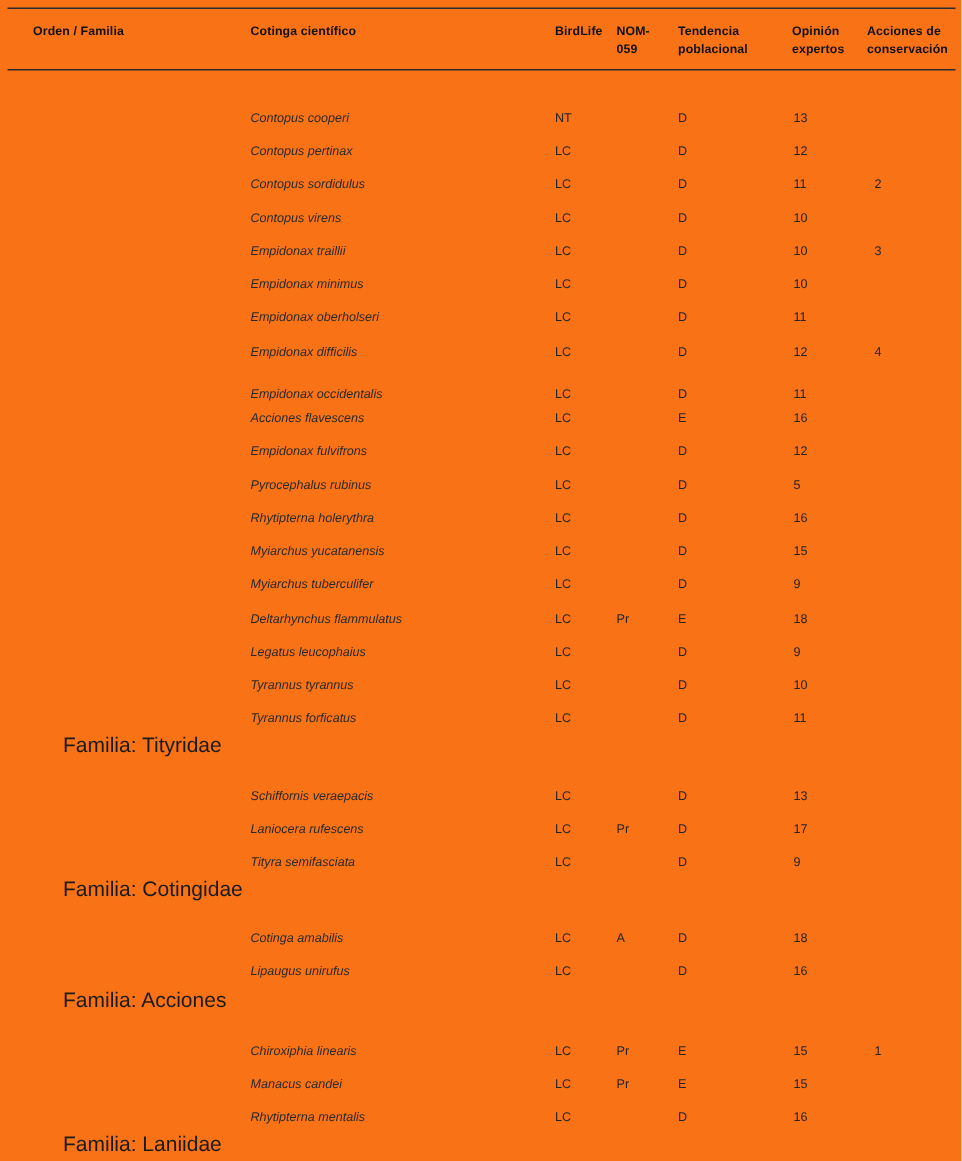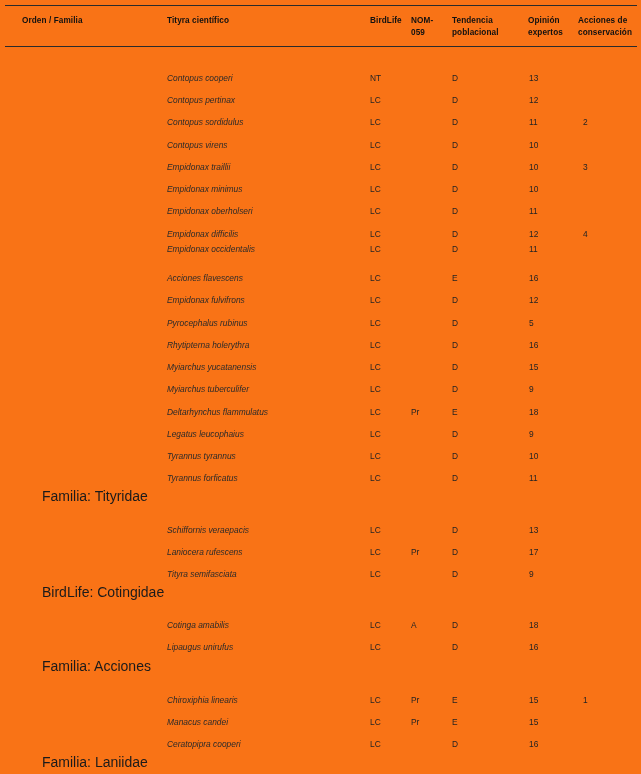--- a/index.html
+++ b/index.html
@@ -97,21 +97,21 @@
 </style>
 </head>
 <body>
 
 <div id="page">
 
   <div class="rule top"></div>
 
   <div class="thead">
     <div class="th th-orden">Orden / Familia</div>
-    <div class="th th-nombre">Tityra científico</div>
+    <div class="th th-nombre">Cotinga científico</div>
     <div class="th th-birdlife">BirdLife</div>
     <div class="th th-nom">NOM-
 059</div>
     <div class="th th-tend">Tendencia
 poblacional</div>
     <div class="th th-opin">Opinión
 expertos</div>
     <div class="th th-acc">Acciones de
 conservación</div>
   </div>
@@ -163,21 +163,21 @@
         <div class="cell c-tend">D</div>
         <div class="cell c-opin">11</div>
       </div>
       <div class="row" style="top: 228px;">
         <div class="cell c-nombre">Empidonax difficilis</div>
         <div class="cell c-birdlife">LC</div>
         <div class="cell c-tend">D</div>
         <div class="cell c-opin">12</div>
         <div class="cell c-acc">4</div>
       </div>
-      <div class="row" style="top: 243px;">
+      <div class="row" style="top: 256px;">
         <div class="cell c-nombre">Empidonax occidentalis</div>
         <div class="cell c-birdlife">LC</div>
         <div class="cell c-tend">D</div>
         <div class="cell c-opin">11</div>
       </div>
       <div class="row" style="top: 272px;">
         <div class="cell c-nombre">Acciones flavescens</div>
         <div class="cell c-birdlife">LC</div>
         <div class="cell c-tend">E</div>
         <div class="cell c-opin">16</div>
@@ -253,21 +253,21 @@
         <div class="cell c-tend">D</div>
         <div class="cell c-opin">17</div>
       </div>
       <div class="row" style="top: 568px;">
         <div class="cell c-nombre">Tityra semifasciata</div>
         <div class="cell c-birdlife">LC</div>
         <div class="cell c-tend">D</div>
         <div class="cell c-opin">9</div>
       </div>
       <div class="row" style="top: 586px;">
-        <div class="cell c-familia">BirdLife: Cotingidae</div>
+        <div class="cell c-familia">Familia: Cotingidae</div>
       </div>
       <div class="row" style="top: 619px;">
         <div class="cell c-nombre">Cotinga amabilis</div>
         <div class="cell c-birdlife">LC</div>
         <div class="cell c-nom">A</div>
         <div class="cell c-tend">D</div>
         <div class="cell c-opin">18</div>
       </div>
       <div class="row" style="top: 641px;">
         <div class="cell c-nombre">Lipaugus unirufus</div>
@@ -287,21 +287,21 @@
         <div class="cell c-acc">1</div>
       </div>
       <div class="row" style="top: 716px;">
         <div class="cell c-nombre">Manacus candei</div>
         <div class="cell c-birdlife">LC</div>
         <div class="cell c-nom">Pr</div>
         <div class="cell c-tend">E</div>
         <div class="cell c-opin">15</div>
       </div>
       <div class="row" style="top: 738px;">
-        <div class="cell c-nombre">Ceratopipra cooperi</div>
+        <div class="cell c-nombre">Rhytipterna mentalis</div>
         <div class="cell c-birdlife">LC</div>
         <div class="cell c-tend">D</div>
         <div class="cell c-opin">16</div>
       </div>
       <div class="row" style="top: 756px;">
         <div class="cell c-familia">Familia: Laniidae</div>
       </div>
     </div>
 
 </div>

